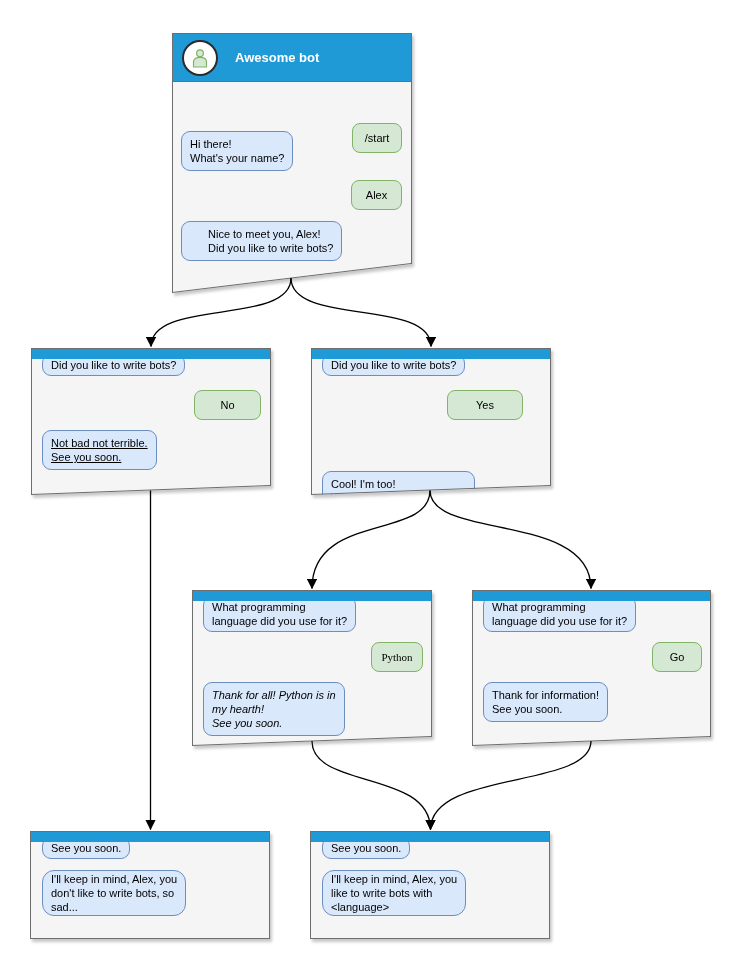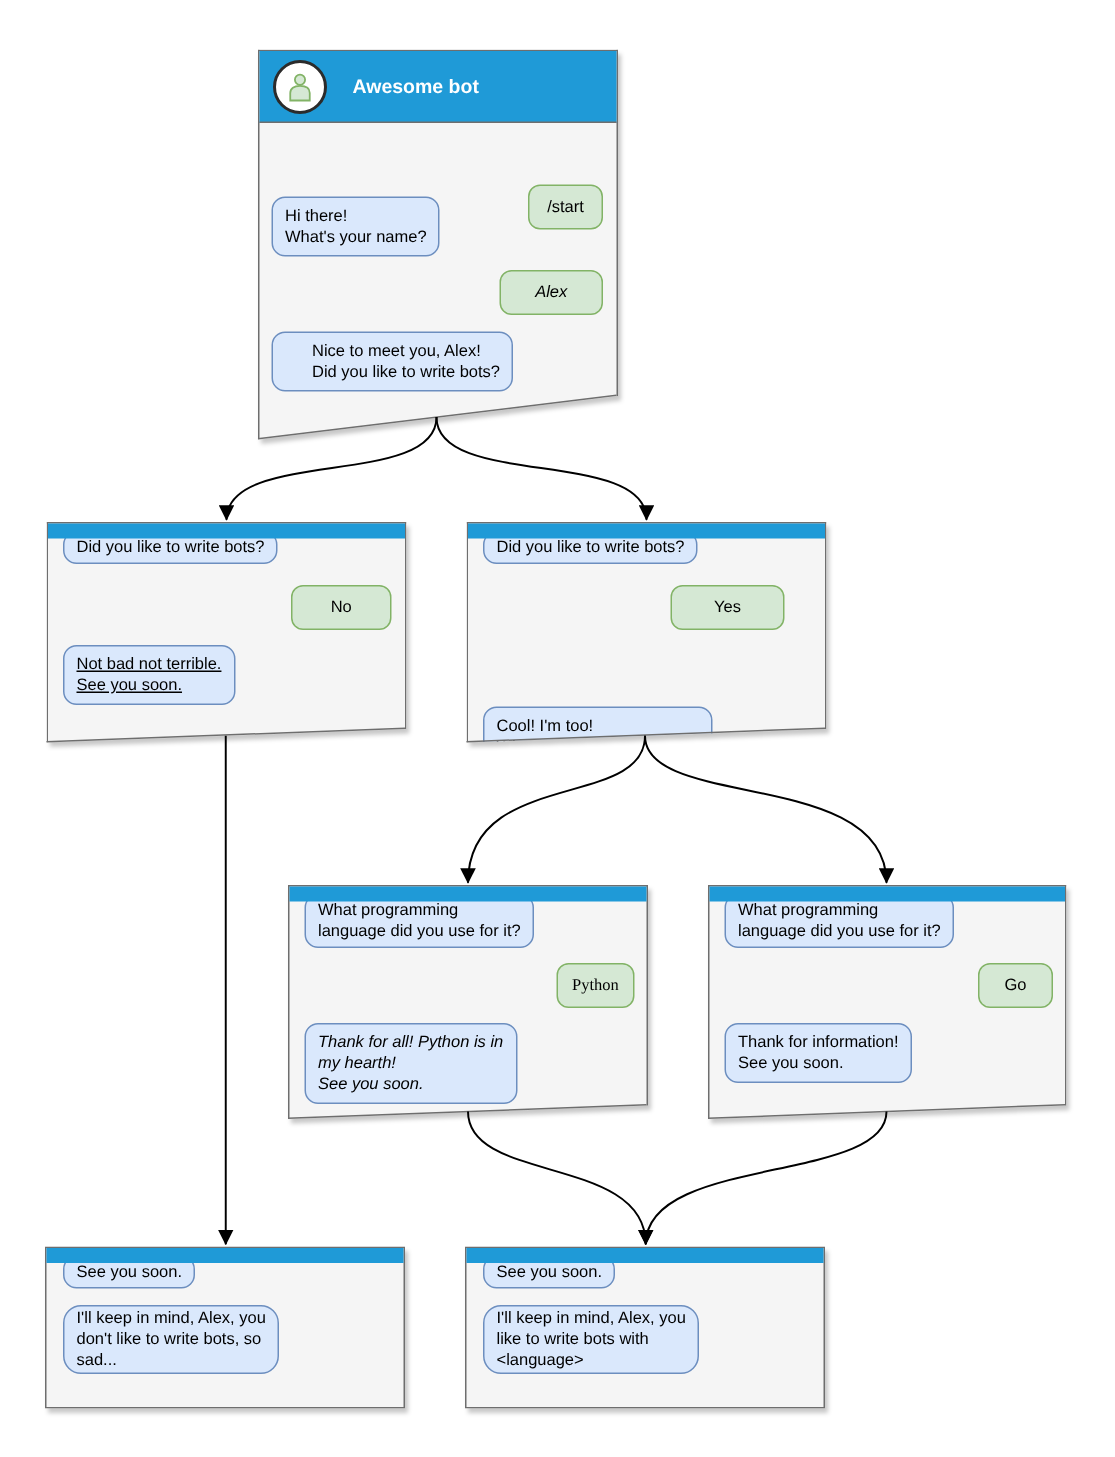--- a/index.html
+++ b/index.html
@@ -60,21 +60,21 @@
           <svg viewBox="0 0 24 24" width="24" height="24" aria-hidden="true">
             <circle cx="12" cy="7.2" r="3.4" fill="#D5E8D4" stroke="#82B366" stroke-width="1.2"></circle>
             <path d="M5.5 21 L5.5 16 C5.5 12.8 8 11.3 12 11.3 C16 11.3 18.5 12.8 18.5 16 L18.5 21 Z" fill="#D5E8D4" stroke="#82B366" stroke-width="1.2"></path>
           </svg>
         </span>
         <span class="title">Awesome bot</span>
       </div>
       <div class="bubble user-b" style="right:9px;top:57px;width:50px;margin-top:32px;">/start</div>
       <div class="bubble bot-b" style="left:8px;top:97px;">Hi there!
 What's your name?</div>
-      <div class="bubble user-b" style="right:9px;top:146px;width:69px;font-style:italic;">Alex</div>
+      <div class="bubble user-b" style="right:9px;top:146px;width:51px;">Alex</div>
       <div class="bubble bot-b" style="left:8px;top:187px;padding-left:26px;">Nice to meet you, Alex!
 Did you like to write bots?</div>
     </div>
   </div>
 
   <div class="win-wrap" style="left:31px;top:348px;width:240px;height:147px;">
     <div class="window slant" style="--slant:9px;">
       <div class="header bar"></div>
       <div class="bubble bot-b echo" style="left:10px;top:5px;">Did you like to write bots?</div>
       <div class="bubble user-b" style="right:9px;top:41px;width:67px;">No</div>

